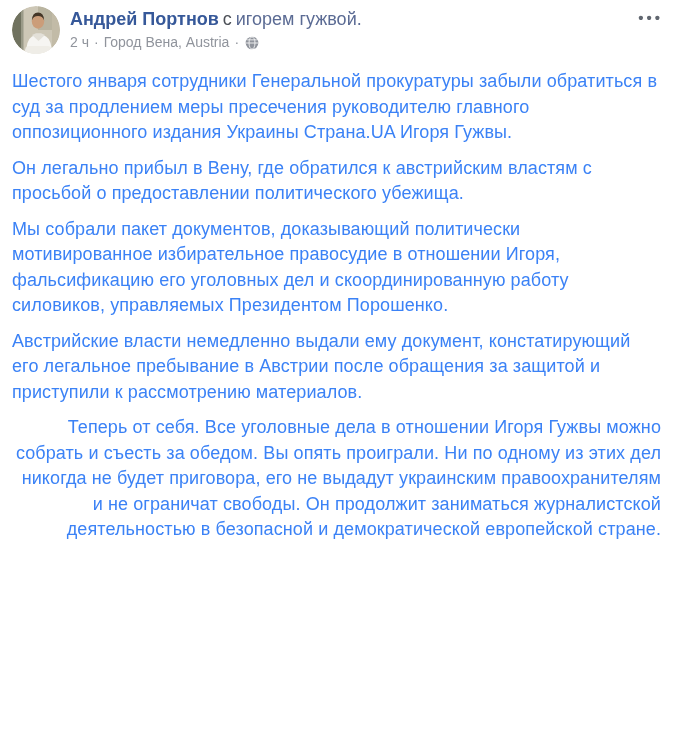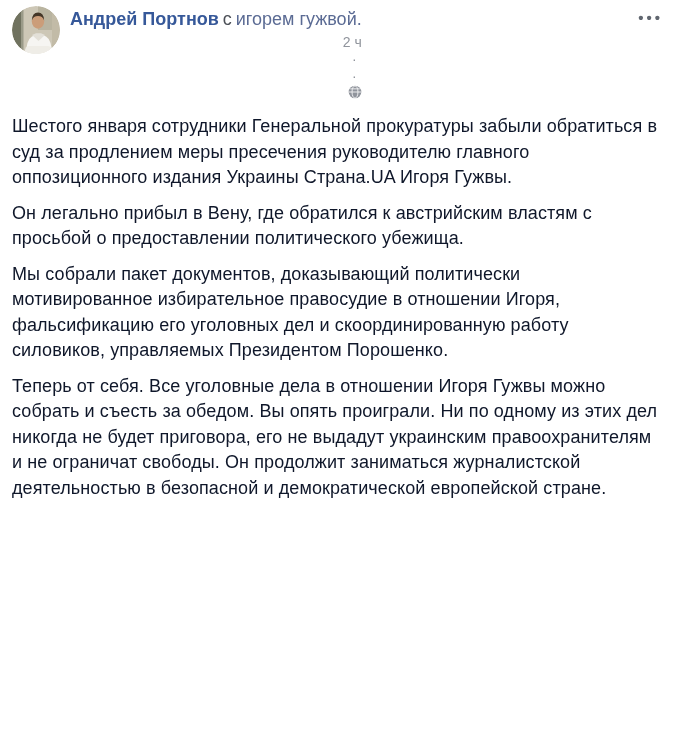--- a/index.html
+++ b/index.html
@@ -54,22 +54,21 @@
     text-decoration: none;
     cursor: pointer;
     margin-left: 4px;
   }
   .meta-line {
     margin-top: 3px;
     font-size: 14px;
     line-height: 17px;
     color: #90949c;
     display: flex;
-    align-items: flex-end;
-    flex-direction: column;
+    align-items: center;
   }
   .meta-line .sep { margin: 0 5px; }
   .meta-link { color: #90949c; text-decoration: none; cursor: pointer; }
   .globe-wrap { margin-left: 1px; display: inline-flex; align-items: center; }
   .globe-wrap svg { display: block; }
   .more-btn {
     position: absolute;
     top: 2px;
     right: 0;
     padding: 2px 4px;
@@ -79,26 +78,26 @@
     font-weight: 700;
     letter-spacing: 3px;
     line-height: 15px;
     user-select: none;
   }
   
   .post-body {
     margin-top: 15px;
     font-size: 18px;
     line-height: 25.5px;
-    color: #0f172a;
+    color: #3b82f6;
     letter-spacing: 0.1px;
     padding-right: 6px;
   }
   .post-body p { margin: 0 0 10px 0; }
-  .post-body p:last-child { margin-bottom: 0; }
+  .post-body p:last-child { margin-bottom: 0; text-align: right; }
 </style>
 </head>
 <body>
 
 <div class="post-card">
 
   <div class="post-header">
 
     <div class="avatar">
       <svg width="48" height="48" viewBox="0 0 48 48">
@@ -122,20 +121,21 @@
       </svg>
     </div>
 
     <div class="header-text">
       <div class="name-line">
         <a class="author-link">Андрей Портнов</a><span class="with-connector">с</span><a class="tagged-link">игорем гужвой.</a>
       </div>
       <div class="meta-line">
         <a class="meta-link">2 ч</a>
         <span class="sep">·</span>
+        <a class="meta-link">Город Вена, Austria</a>
         <span class="sep">·</span>
         <span class="globe-wrap">
           <svg width="14" height="14" viewBox="0 0 16 16">
             <circle cx="8" cy="8" r="7.2" fill="#90949c"></circle>
             <g stroke="#ffffff" stroke-width="1.1" fill="none" opacity="0.85">
               <path d="M1.2 8 h13.6"></path>
               <path d="M2.6 4.4 h10.8"></path>
               <ellipse cx="8" cy="8" rx="3.4" ry="7"></ellipse>
             </g>
           </svg>
@@ -146,16 +146,17 @@
     <div class="more-btn">
       <span>•••</span>
     </div>
 
   </div>
 
   <div class="post-body">
       <p>Шестого января сотрудники Генеральной прокуратуры забыли обратиться в суд за продлением меры пресечения руководителю главного оппозиционного издания Украины Страна.UA Игоря Гужвы.</p>
       <p>Он легально прибыл в Вену, где обратился к австрийским властям с просьбой о предоставлении политического убежища.</p>
       <p>Мы собрали пакет документов, доказывающий политически мотивированное избирательное правосудие в отношении Игоря, фальсификацию его уголовных дел и скоординированную работу силовиков, управляемых Президентом Порошенко.</p>
+      <p>Австрийские власти немедленно выдали ему документ, констатирующий его легальное пребывание в Австрии после обращения за защитой и приступили к рассмотрению материалов.</p>
       <p>Теперь от себя. Все уголовные дела в отношении Игоря Гужвы можно собрать и съесть за обедом. Вы опять проиграли. Ни по одному из этих дел никогда не будет приговора, его не выдадут украинским правоохранителям и не ограничат свободы. Он продолжит заниматься журналистской деятельностью в безопасной и демократической европейской стране.</p>
     </div>
 
 </div>
 
 </body></html>

